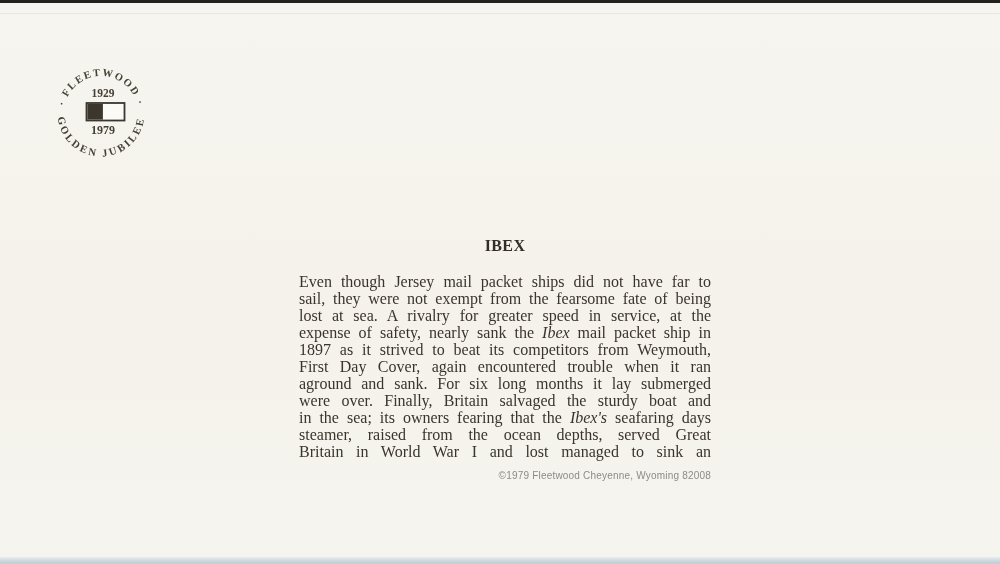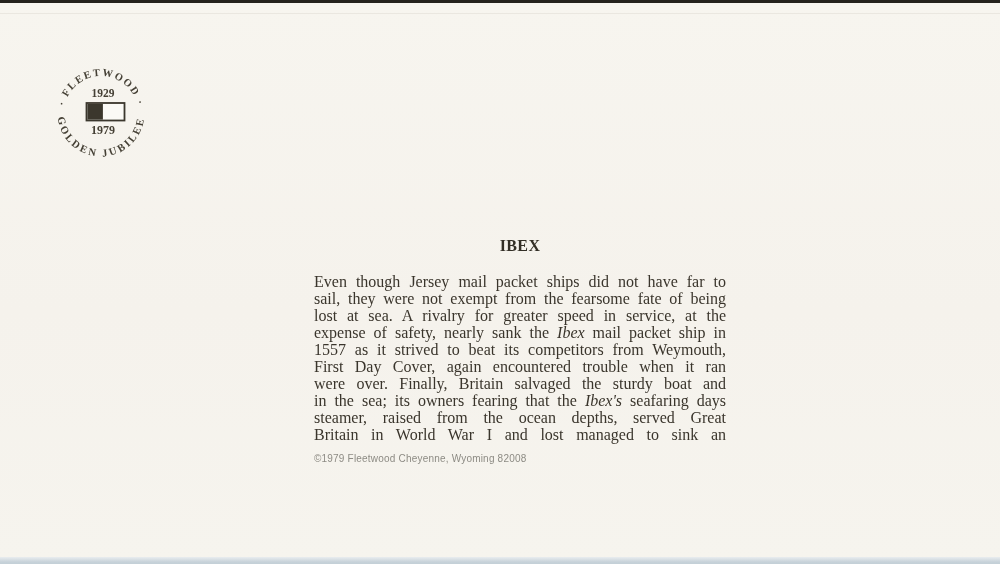--- a/index.html
+++ b/index.html
@@ -37,21 +37,21 @@
     font-family: "Liberation Serif", serif;
     font-weight: bold;
   }
   .arc-top  { font-size: 10.4px; letter-spacing: 1.7px; }
   .arc-bottom { font-size: 10.6px; letter-spacing: 2.4px; }
   .year-text {
     font-family: "Liberation Serif", serif;
     font-weight: bold;
   }
   .article {
-    position: absolute; left: 314px; top: 237px;
+    position: absolute; left: 299px; top: 237px;
     width: 412px;
   }
   .article-title {
     text-align: center;
     font-weight: bold;
     font-size: 16px;
     letter-spacing: 0.4px;
     color: #332f26;
     margin: 0 0 18px 0;
   }
@@ -68,20 +68,21 @@
     overflow: visible;
   }
   .line.last { text-align-last: left; }
   .line i { font-style: italic; }
   .copyright {
     margin-top: 10px;
     font-family: "Liberation Sans", sans-serif;
     font-size: 10px;
     letter-spacing: 0.2px;
     color: #8d8b84;
+    text-align: right;
   }
 </style>
 </head>
 <body>
 
 <div class="scan">
 
   <div class="top-edge"></div>
   <div class="crease-line"></div>
 
@@ -104,22 +105,23 @@
     <text class="year-text" x="52" y="71" font-size="12" text-anchor="middle">1979</text>
   </svg>
 
   <div class="article">
     <div class="article-title">IBEX</div>
     <div class="article-body">
         <div class="line"><span>Even though Jersey mail packet ships did not have far to</span></div>
         <div class="line"><span>sail, they were not exempt from the fearsome fate of being</span></div>
         <div class="line"><span>lost at sea. A rivalry for greater speed in service, at the</span></div>
         <div class="line"><span>expense of safety, nearly sank the </span><i>Ibex</i><span> mail packet ship in</span></div>
-        <div class="line"><span>1557 as it strived to beat its competitors from Weymouth,</span></div>
+        <div class="line"><span>1897 as it strived to beat its competitors from Weymouth,</span></div>
         <div class="line"><span>First Day Cover, again encountered trouble when it ran</span></div>
+        <div class="line"><span>aground and sank. For six long months it lay submerged</span></div>
         <div class="line"><span>were over. Finally, Britain salvaged the sturdy boat and</span></div>
         <div class="line"><span>in the sea; its owners fearing that the </span><i>Ibex's</i><span> seafaring days</span></div>
         <div class="line"><span>steamer, raised from the ocean depths, served Great</span></div>
         <div class="line"><span>Britain in World War I and lost managed to sink an</span></div>
       </div>
     <div class="copyright">©1979 Fleetwood Cheyenne, Wyoming 82008</div>
   </div>
 
   <div class="bottom-edge"></div>
 </div>

